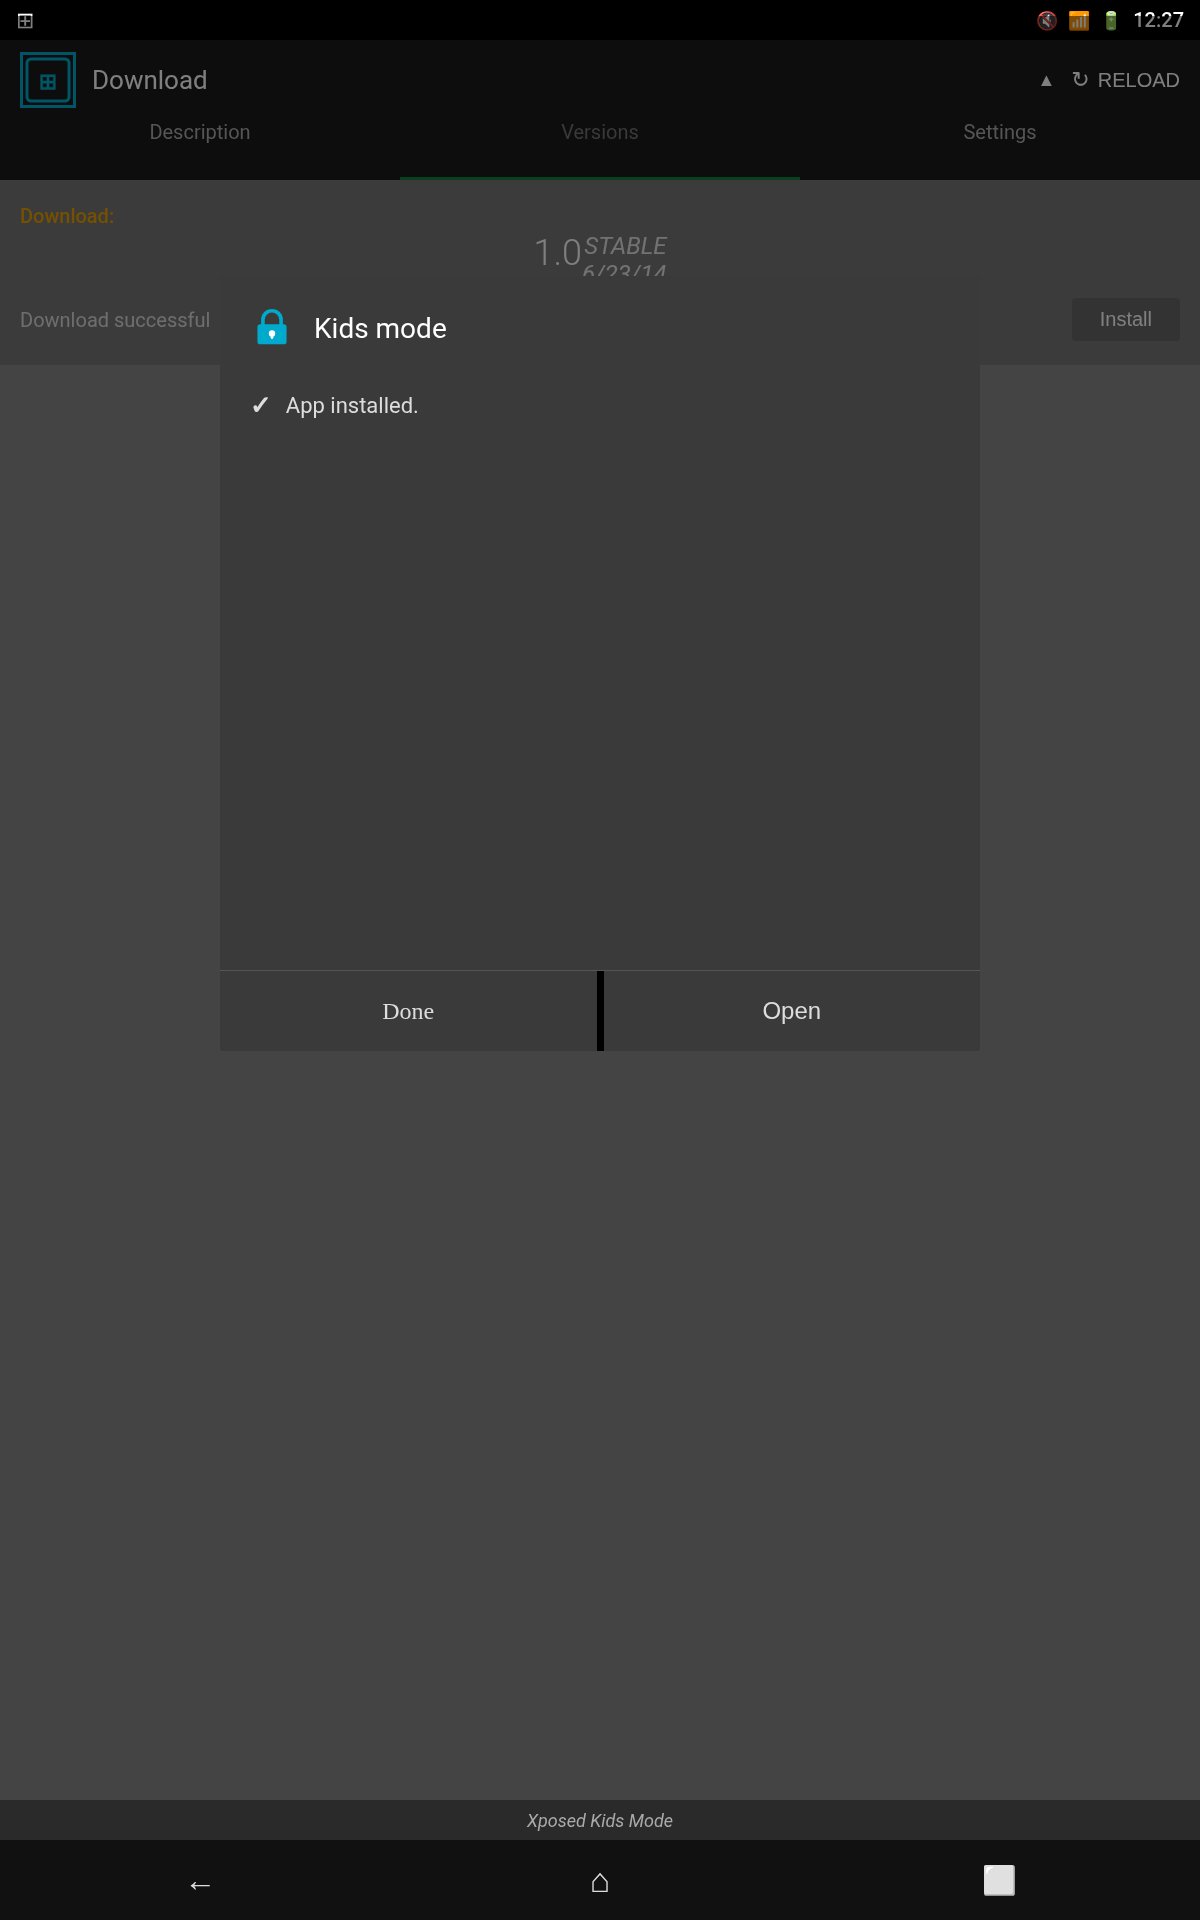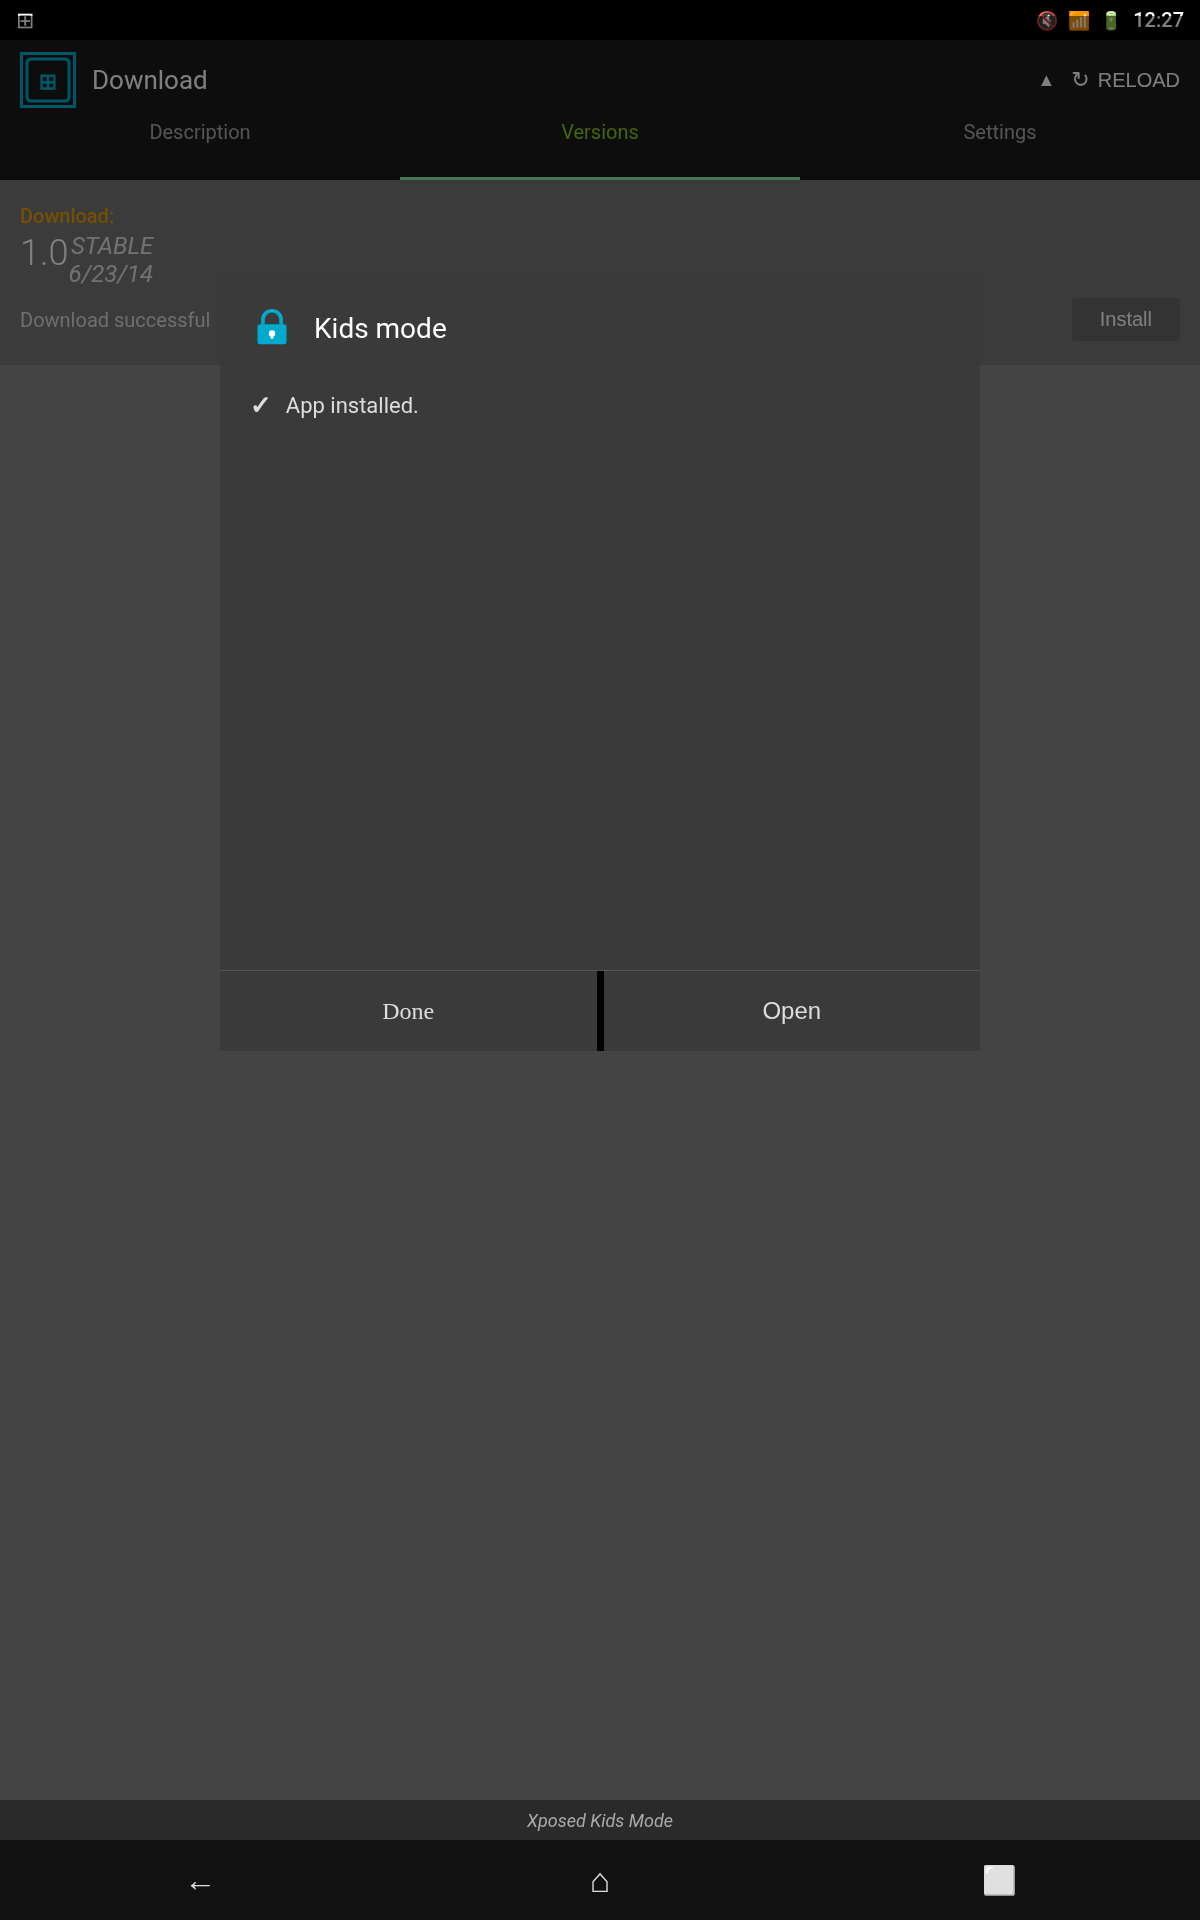--- a/index.html
+++ b/index.html
@@ -97,38 +97,38 @@
       flex: 1;
       height: 100%;
       display: flex;
       justify-content: center;
       color: #aaa;
       font-size: 20px;
       cursor: pointer;
       border-bottom: 3px solid transparent;
     }
     .tab.active {
-      color: #84cc16;
-      border-bottom: 3px solid #86efac;
+      color: #737373;
+      border-bottom: 3px solid #15803d;
     }
 
     
     .bg-content {
       width: 100%;
       background: #777;
       padding: 24px 20px;
     }
     .installed-label {
       color: #e8a000;
       font-size: 20px;
       font-weight: 500;
     }
     .version-row {
       display: flex;
-      justify-content: flex-start;
+      justify-content: center;
       align-items: flex-start;
       margin-top: 4px;
     }
     .version-number {
       color: #fff;
       font-size: 36px;
       font-weight: 300;
     }
     .stable-info {
       text-align: right;

